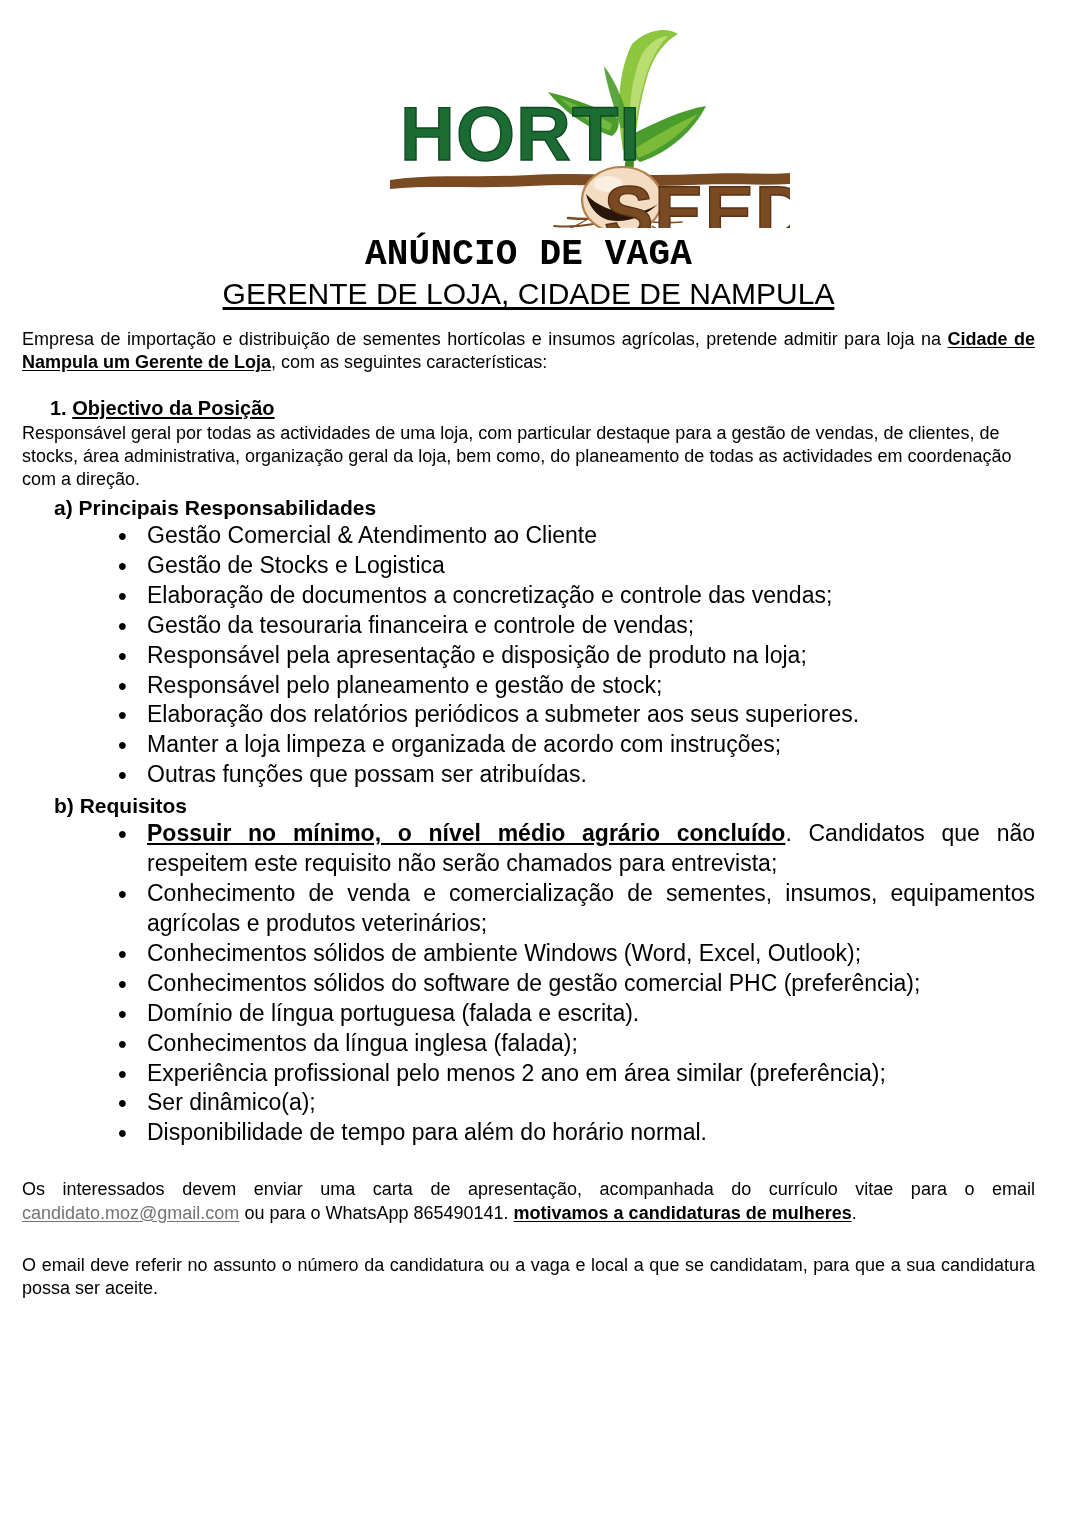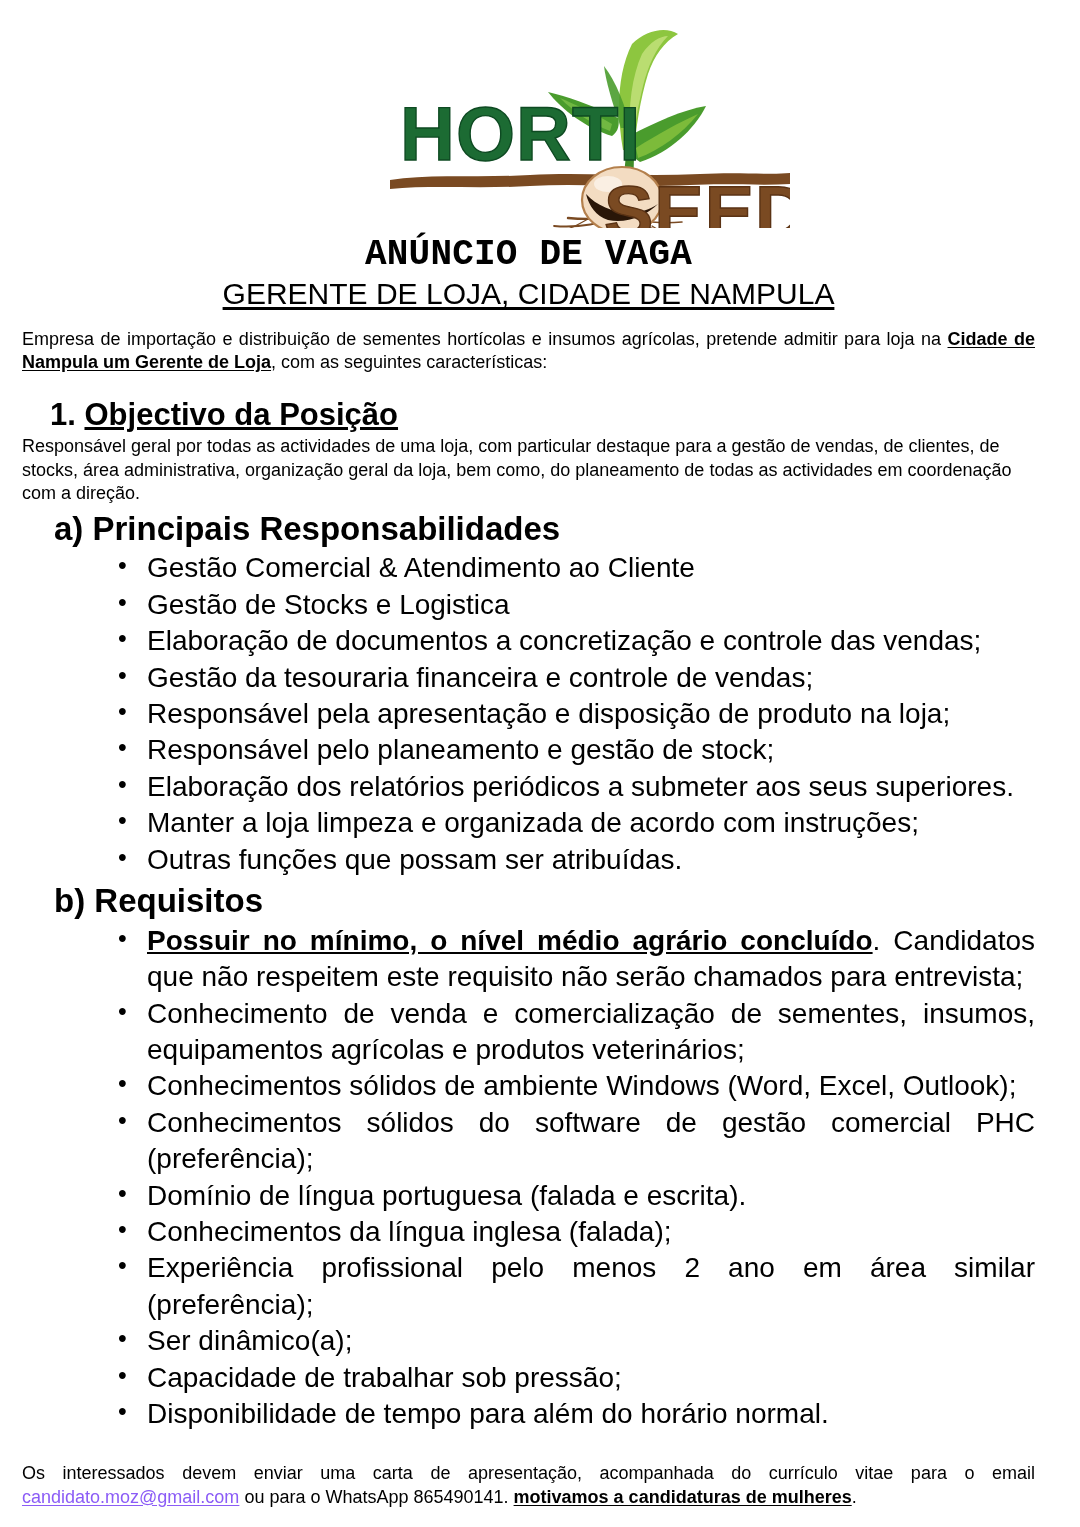--- a/index.html
+++ b/index.html
@@ -66,70 +66,70 @@
     text-align: justify;
     margin: 0;
   }
   .para-intro {
     margin-top: 16px;
   }
   .u-bold { font-weight: bold; text-decoration: underline; text-underline-offset: 2px;}
   .nojust { text-align: left; }
 
   .sec-num {
-    font-size: 31px;
+    font-size: 20px;
     font-weight: bold;
     margin: 21px 0 0 0;
     padding-left: 28px;
     line-height: 1.25;
   }
   .sec-num .num { text-decoration: none; font-weight: bold; }
   .sec-num .lbl { text-decoration: underline; text-underline-offset: 2px; }
 
   .sec-objective-body {
     margin-top: 1px;
   }
 
   .sec-alpha {
-    font-size: 33px;
+    font-size: 21px;
     font-weight: bold;
     padding-left: 32px;
     line-height: 1.30;
     margin: 2px 0 0 0;
   }
 
   
   ul.bullets {
     list-style: none;
     margin: 0;
     padding: 0;
   }
   ul.bullets > li {
     position: relative;
     padding-left: 125px;
-    font-size: 28px;
+    font-size: 23px;
     line-height: 1.30;
     text-align: left;
     margin: 0;
   }
   ul.bullets.just > li { text-align: justify; }
   ul.bullets > li::before {
     content: "\2022";
     position: absolute;
     left: 96px;
     top: -1px;
     font-size: 25px;
     line-height: 1.30;
   }
 
   .tail-block { margin-top: 30px; }
   .tail-block2 { margin-top: 29px; }
 
   a.email-link, .email-link {
-    color: #8b5cf6;
+    color: #737373;
     text-decoration: underline;
     text-underline-offset: 2px;
   }
 </style>
 </head>
 <body>
 
 <div class="page">
 
   <div class="logo-wrap">
@@ -212,21 +212,20 @@
 
   <ul class="bullets just">
     <li><span class="u-bold">Possuir no mínimo, o nível médio agrário concluído</span><span>. Candidatos que não respeitem este requisito não serão chamados para entrevista;</span></li>
     <li>Conhecimento de venda e comercialização de sementes, insumos, equipamentos agrícolas e produtos veterinários;</li>
     <li>Conhecimentos sólidos de ambiente Windows (Word, Excel, Outlook);</li>
     <li>Conhecimentos sólidos do software de gestão comercial PHC (preferência);</li>
     <li>Domínio de língua portuguesa (falada e escrita).</li>
     <li>Conhecimentos da língua inglesa (falada);</li>
     <li>Experiência profissional pelo menos 2 ano em área similar (preferência);</li>
     <li>Ser dinâmico(a);</li>
-    <li>Capacidade de trabalhar sob pressão;</li>
     <li>Disponibilidade de tempo para além do horário normal.</li>
   </ul>
 
   <p class="para tail-block"><span>Os interessados devem enviar uma carta de apresentação, acompanhada do currículo vitae para o email </span><a class="email-link" href="#">candidato.moz@gmail.com</a><span> ou para o WhatsApp 865490141. </span><span class="u-bold">motivamos a candidaturas de mulheres</span><span>.</span></p>
 
   <p class="para tail-block2">O email deve referir no assunto o número da candidatura ou a vaga e local a que se candidatam, para que a sua candidatura possa ser aceite.</p>
 
 </div>
 
 </body></html>

